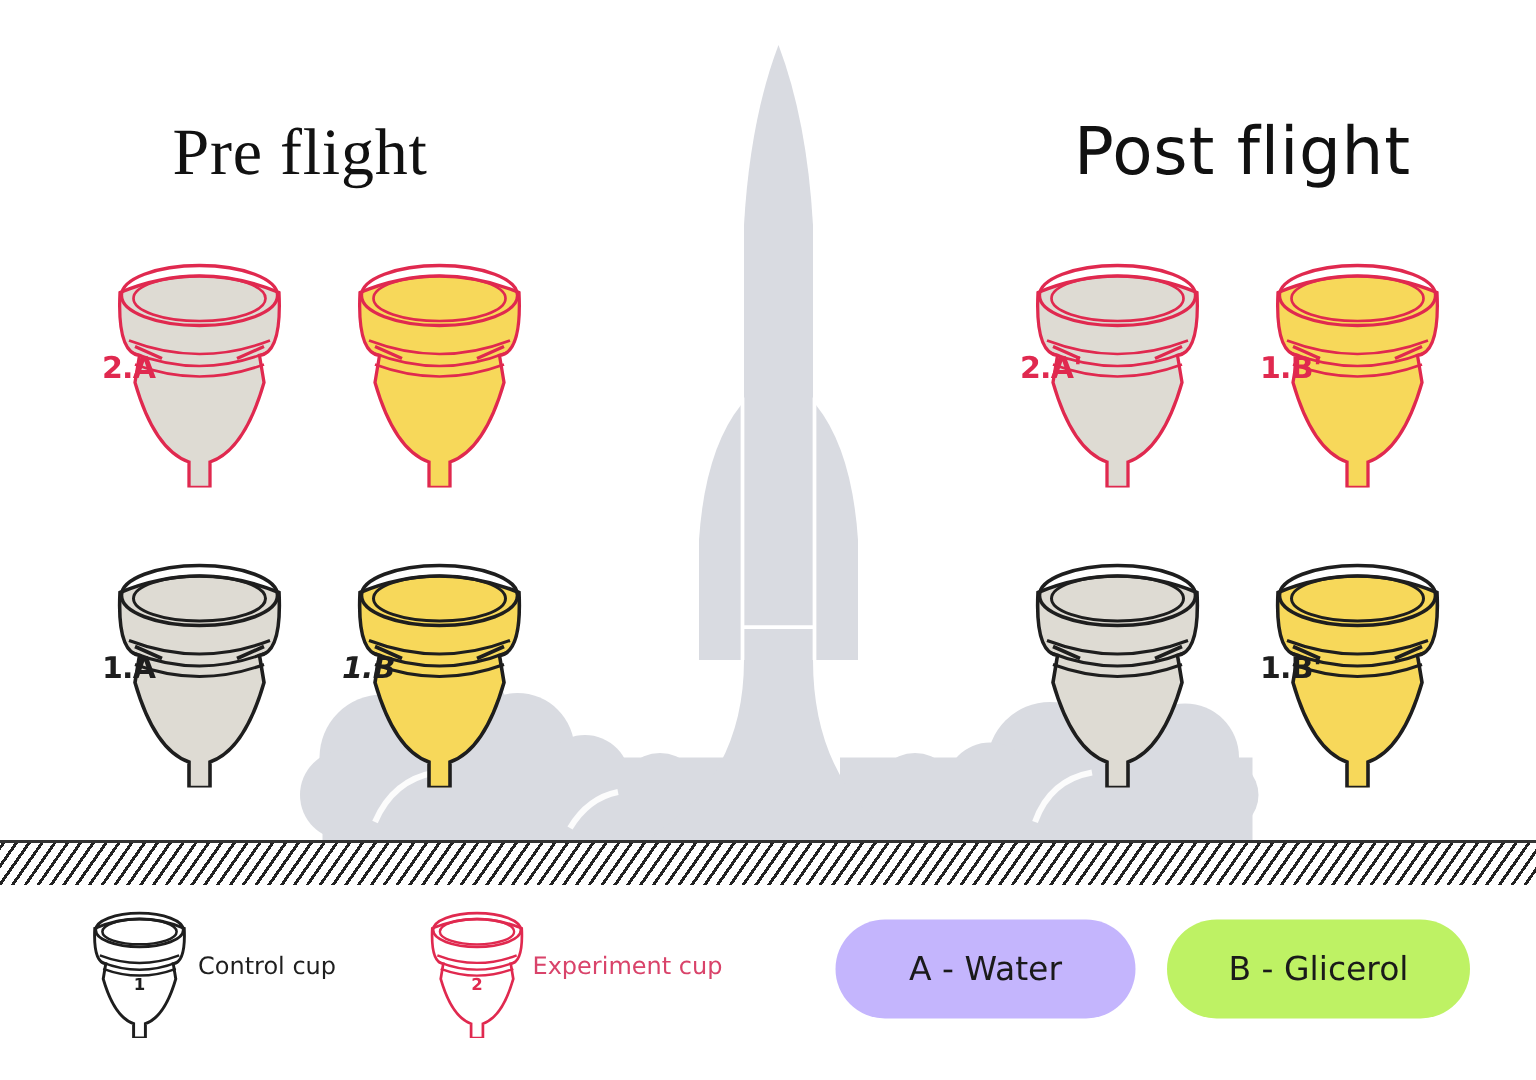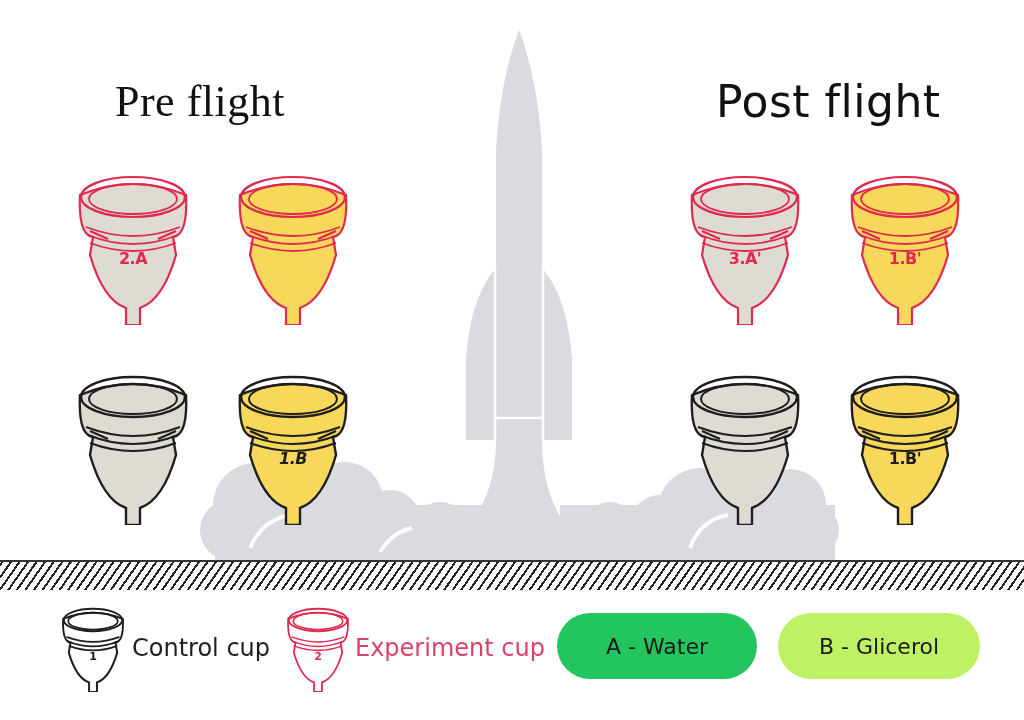--- a/index.html
+++ b/index.html
@@ -3,27 +3,27 @@
 <meta charset="utf-8">
 <style>
   html, body { margin:0; padding:0; }
   body { width:1024px; height:720px; background:#ffffff; position:relative; overflow:hidden;
          font-family:"DejaVu Sans", "Liberation Sans", sans-serif; }
   .abs { position:absolute; }
   .heading { font-size:44px; color:#111; font-weight:400; letter-spacing:0.5px; line-height:1; }
   #rocket-layer { left:0; top:0; width:1024px; height:720px; }
   .cup { position:absolute; width:130px; height:160px; }
   .cup svg { width:130px; height:160px; display:block; }
-  .cup-label { position:absolute; left:0; width:130px; top:84px; text-align:center;
-               font-family:"DejaVu Sans", sans-serif; font-weight:700; font-size:16px; letter-spacing:-0.5px; }
+  .cup-label { position:absolute; left:0; width:130px; top:68px; 
+               font-family:"DejaVu Sans", sans-serif; font-weight:700; font-size:20px; letter-spacing:-0.5px; }
   .ground { left:0; top:560px; width:1024px; height:28px;
     border-top:2px solid #333;
     background: repeating-linear-gradient(-55deg, #ffffff 0px, #ffffff 5px, #222 5px, #222 7px);
   }
-  .legend-text { font-size:24px; line-height:1;text-align:center; }
+  .legend-text { font-size:16px; line-height:1;text-align:center; }
   .pill { border-radius:34px; height:66px; display:flex; align-items:center; justify-content:center;
           font-size:22px; color:#1a1a1a; }
   .mini-cup { position:absolute; width:76px; height:90px; }
   .mini-cup svg { width:76px; height:90px; display:block; }
   .mini-num { position:absolute; left:0; width:76px; top:48px; text-align:center; font-size:11px; font-weight:700; }
 </style>
 </head>
 <body>
 
 <svg class="abs" id="rocket-layer" viewBox="0 0 1024 720">
@@ -93,20 +93,21 @@
 </div>
 
 <div class="cup" style="left:68px; top:365px;">
   <svg viewBox="0 0 130 160">
     <path d="M 12 30 Q 10 70 25 72 L 22 90 Q 35 135 58 143 L 58 160 L 72 160 L 72 143 Q 95 135 108 90 L 105 72 Q 120 70 118 30 Q 65 8 12 30 Z" fill="#dedbd3" stroke="#1e1e1e" stroke-width="2.4"></path>
     <ellipse cx="65" cy="32" rx="52" ry="20" fill="none" stroke="#1e1e1e" stroke-width="2.4"></ellipse>
     <ellipse cx="65" cy="34" rx="44" ry="15" fill="none" stroke="#1e1e1e" stroke-width="2"></ellipse>
     <path d="M 18 62 Q 65 80 112 62 M 20 70 Q 65 88 110 70 M 22 78 Q 65 94 108 78" fill="none" stroke="#1e1e1e" stroke-width="2"></path>
     <path d="M 22 66 L 40 74 M 90 74 L 108 66" stroke="#1e1e1e" stroke-width="2.4"></path>
   </svg>
+  <div class="cup-label" style="color:#1e1e1e;">1.A</div>
 </div>
 
 <div class="cup" style="left:228px; top:365px;font-style:italic;">
   <svg viewBox="0 0 130 160">
     <path d="M 12 30 Q 10 70 25 72 L 22 90 Q 35 135 58 143 L 58 160 L 72 160 L 72 143 Q 95 135 108 90 L 105 72 Q 120 70 118 30 Q 65 8 12 30 Z" fill="#f7d85a" stroke="#1e1e1e" stroke-width="2.4"></path>
     <ellipse cx="65" cy="32" rx="52" ry="20" fill="none" stroke="#1e1e1e" stroke-width="2.4"></ellipse>
     <ellipse cx="65" cy="34" rx="44" ry="15" fill="none" stroke="#1e1e1e" stroke-width="2"></ellipse>
     <path d="M 18 62 Q 65 80 112 62 M 20 70 Q 65 88 110 70 M 22 78 Q 65 94 108 78" fill="none" stroke="#1e1e1e" stroke-width="2"></path>
     <path d="M 22 66 L 40 74 M 90 74 L 108 66" stroke="#1e1e1e" stroke-width="2.4"></path>
   </svg>
@@ -114,21 +115,21 @@
 </div>
 
 <div class="cup" style="left:680px; top:165px;">
   <svg viewBox="0 0 130 160">
     <path d="M 12 30 Q 10 70 25 72 L 22 90 Q 35 135 58 143 L 58 160 L 72 160 L 72 143 Q 95 135 108 90 L 105 72 Q 120 70 118 30 Q 65 8 12 30 Z" fill="#dedbd3" stroke="#e0294f" stroke-width="2.2"></path>
     <ellipse cx="65" cy="32" rx="52" ry="20" fill="none" stroke="#e0294f" stroke-width="2.2"></ellipse>
     <ellipse cx="65" cy="34" rx="44" ry="15" fill="none" stroke="#e0294f" stroke-width="1.8"></ellipse>
     <path d="M 18 62 Q 65 80 112 62 M 20 70 Q 65 88 110 70 M 22 78 Q 65 94 108 78" fill="none" stroke="#e0294f" stroke-width="1.8"></path>
     <path d="M 22 66 L 40 74 M 90 74 L 108 66" stroke="#e0294f" stroke-width="2.2"></path>
   </svg>
-  <div class="cup-label" style="color:#e0294f;">3.A'</div>
+  <div class="cup-label" style="color:#e0294f;">2.A'</div>
 </div>
 
 <div class="cup" style="left:840px; top:165px;">
   <svg viewBox="0 0 130 160">
     <path d="M 12 30 Q 10 70 25 72 L 22 90 Q 35 135 58 143 L 58 160 L 72 160 L 72 143 Q 95 135 108 90 L 105 72 Q 120 70 118 30 Q 65 8 12 30 Z" fill="#f7d85a" stroke="#e0294f" stroke-width="2.2"></path>
     <ellipse cx="65" cy="32" rx="52" ry="20" fill="none" stroke="#e0294f" stroke-width="2.2"></ellipse>
     <ellipse cx="65" cy="34" rx="44" ry="15" fill="none" stroke="#e0294f" stroke-width="1.8"></ellipse>
     <path d="M 18 62 Q 65 80 112 62 M 20 70 Q 65 88 110 70 M 22 78 Q 65 94 108 78" fill="none" stroke="#e0294f" stroke-width="1.8"></path>
     <path d="M 22 66 L 40 74 M 90 74 L 108 66" stroke="#e0294f" stroke-width="2.2"></path>
   </svg>
@@ -175,19 +176,19 @@
     <svg viewBox="0 0 130 160">
       <path d="M 12 30 Q 10 70 25 72 L 22 90 Q 35 135 58 143 L 58 160 L 72 160 L 72 143 Q 95 135 108 90 L 105 72 Q 120 70 118 30 Q 65 8 12 30 Z" fill="#ffffff" stroke="#e0294f" stroke-width="3.2"></path>
       <ellipse cx="65" cy="32" rx="52" ry="20" fill="none" stroke="#e0294f" stroke-width="3.2"></ellipse>
       <ellipse cx="65" cy="34" rx="44" ry="15" fill="none" stroke="#e0294f" stroke-width="2.8"></ellipse>
       <path d="M 18 62 Q 65 80 112 62 M 20 70 Q 65 88 110 70 M 22 78 Q 65 94 108 78" fill="none" stroke="#e0294f" stroke-width="2.8"></path>
     </svg>
     <div class="mini-num" style="color:#e0294f;">2</div>
   </div>
   <div class="abs legend-text" style="left:355px; top:636px; color:#d9436a;">Experiment cup</div>
 
-  <div class="abs pill" style="left:557px; top:613px; width:200px; background:#22c55e;">
+  <div class="abs pill" style="left:557px; top:613px; width:200px; background:#c4b5fd;">
     <span>A - Water</span>
   </div>
   <div class="abs pill" style="left:778px; top:613px; width:202px; background:#bef264;">
     <span>B - Glicerol</span>
   </div>
 </div>
 
 </body></html>

